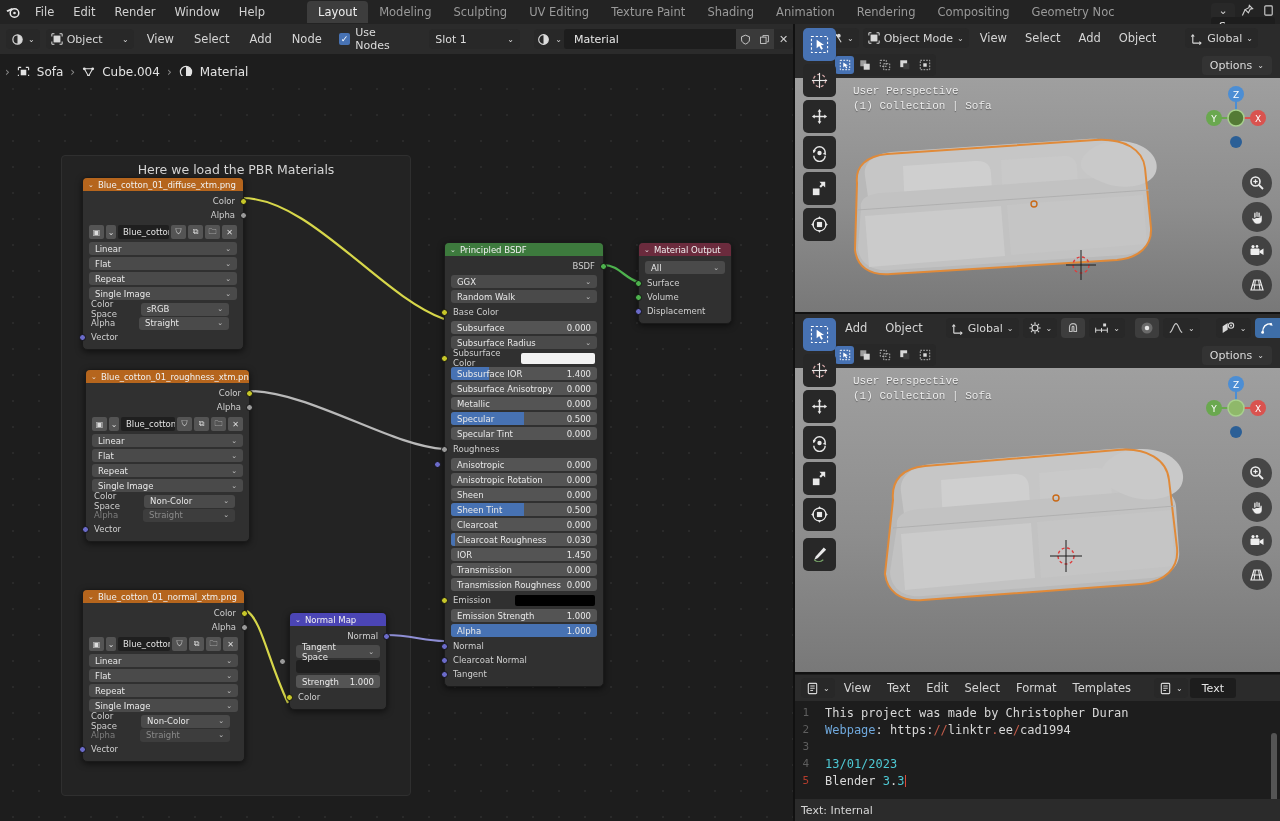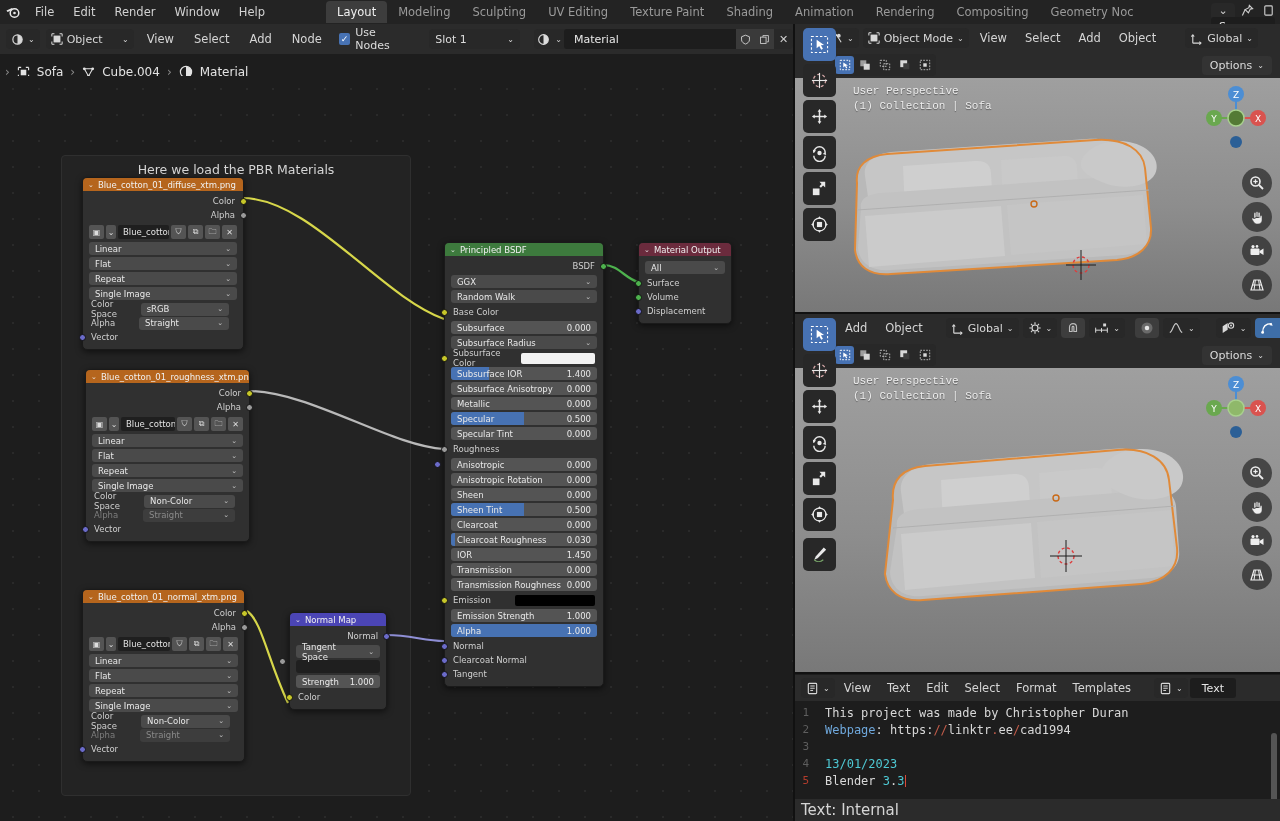--- a/index.html
+++ b/index.html
@@ -6,21 +6,21 @@
   html,body { width:1280px; height:821px; overflow:hidden; background:#1d1d1d;
     font-family:"DejaVu Sans", sans-serif; font-size:11px; color:#e5e5e5; }
   #app { position:relative; width:1280px; height:821px; }
 
   
   .topbar { position:absolute; left:0; top:0; width:1280px; height:24px;
     background:#232323; display:flex; align-items:center; }
   .blender-logo { width:26px; height:24px; display:flex; align-items:center; justify-content:center; }
   .topmenu { display:flex; align-items:center; gap:1px; }
   .topmenu span { padding:3px 9px; color:#d2d2d2; font-size:11.5px; border-radius:3px; }
-  .wstabs { display:flex; align-items:flex-start; margin-left:28px;padding-left:24px; }
+  .wstabs { display:flex; align-items:flex-start; margin-left:9px;padding-left:24px; }
   .wstab { padding:4px 11px; color:#9a9a9a; font-size:11.5px; border-radius:4px 4px 0 0; }
   .wstab.active { background:#3d3d3d; color:#f0f0f0; }
   .topright { margin-left:auto; display:flex; align-items:center; padding-right:3px; gap:2px; }
   .scenefield { display:flex; align-items:center; background:#282828; border-radius:4px; height:18px; }
   .scenefield .icb { width:24px; text-align:center; color:#d0d0d0; }
   .scenefield .nm { background:#1d1d1d; height:18px; display:flex; align-items:center;
      padding:0 56px 0 8px; border-radius:3px; font-size:11px; color:#e8e8e8; }
 
   
   .shader-editor { position:absolute; left:0; top:24px; width:793px; height:797px; background:#1d1d1d; }
@@ -123,21 +123,21 @@
   
   .texted { position:absolute; left:795px; bottom:0; width:485px; height:146px; background:#1d1d1d; }
   .te-header { height:26px; background:#2b2b2b; display:flex; align-items:center;
      padding-left:6px; gap:2px; }
   .te-body { position:absolute; left:0; top:26px; right:0; bottom:22px;
      background:#1d1d1d; padding-top:3px; font-family:"DejaVu Sans Mono", monospace; }
   .te-line { display:flex; height:17px; align-items:center; font-size:12px; }
   .te-num { width:22px; text-align:right; padding-right:8px; color:#5e5e5e; font-size:11px; }
   .te-code { color:#d8d8d8; white-space:pre;margin-left:8px; }
   .te-status { position:absolute; left:0; bottom:0; right:0; height:22px; background:#2b2b2b;
-     display:flex; align-items:center; padding-left:6px; color:#d5d5d5; font-size:15px; }
+     display:flex; align-items:center; padding-left:6px; color:#d5d5d5; font-size:11px; }
   .te-scroll { position:absolute; right:3px; top:32px; width:6px; height:78px;
      background:#555; border-radius:3px; }
 
   .cyan { color:#4ec9d4; } .red { color:#c25c4a; } .blue2 { color:#6fa8dc; }
   .cursor { display:inline-block; width:1px; height:12px; background:#d94a3a;
      vertical-align:-2px; }
   .divider-v { position:absolute; background:#111; }
 </style>
 </head>
 <body>

